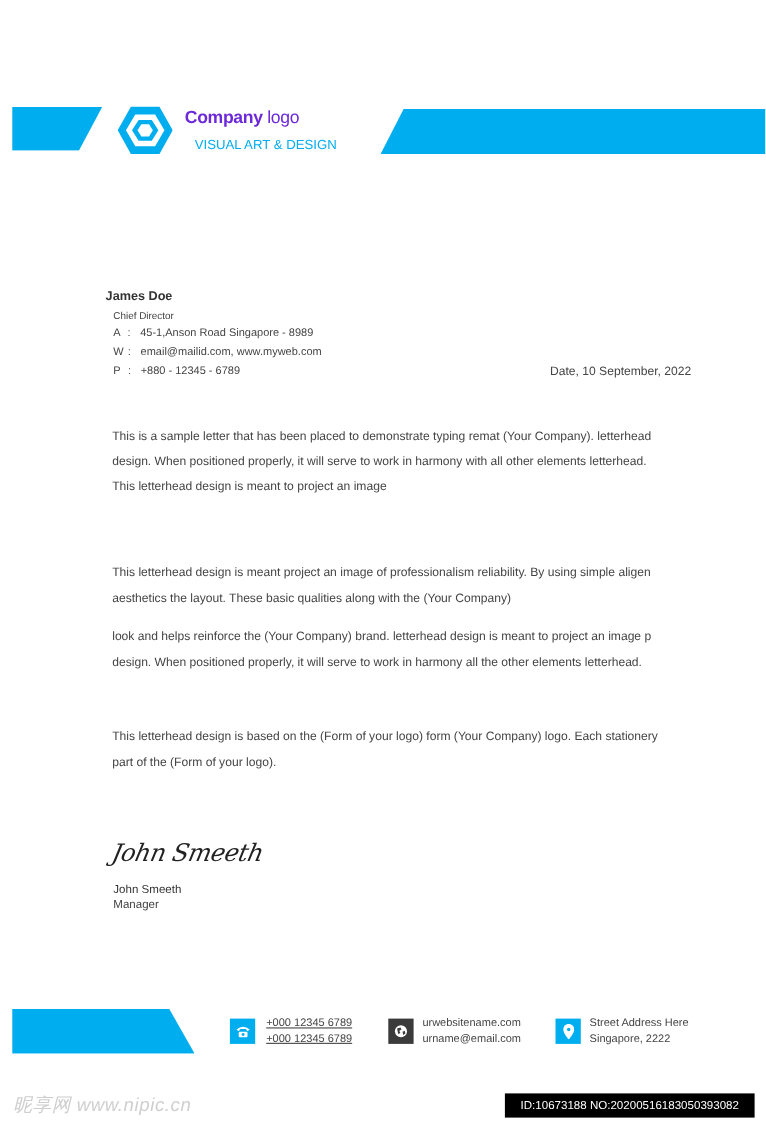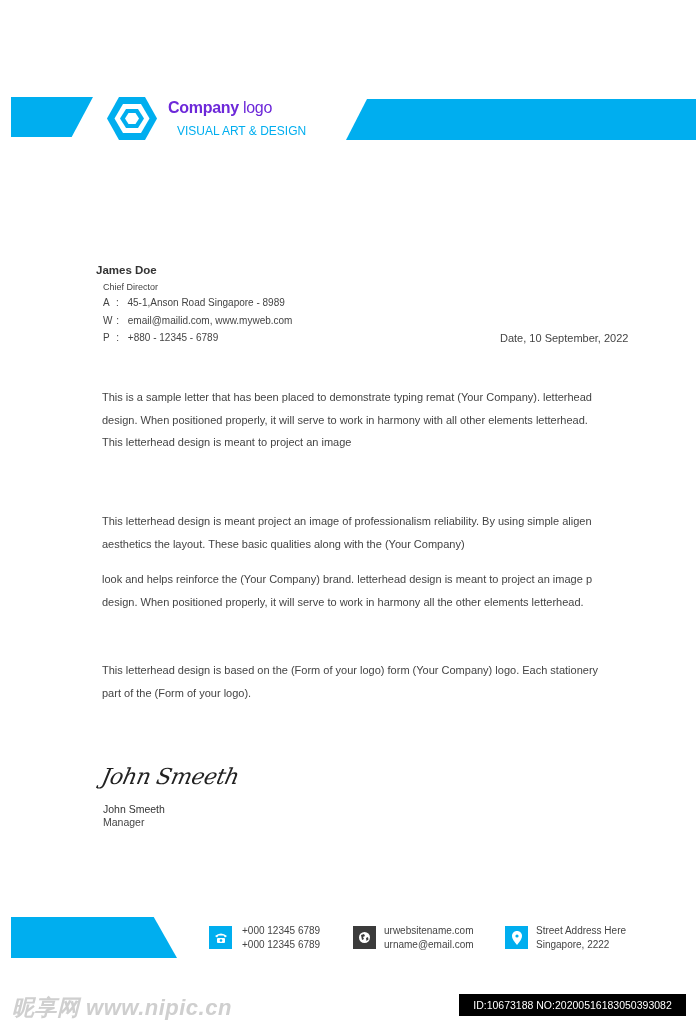--- a/index.html
+++ b/index.html
@@ -24,21 +24,21 @@
   .signature { left:102px; top:764px; font-family:"DejaVu Serif", serif; font-style:italic;
                font-size:22px; color:#222; transform:skewX(-12deg); white-space:nowrap; letter-spacing:-0.5px; }
   .sig-name { left:103px; top:803px; font-size:10.5px; color:#333; }
   .sig-role { left:103px; top:816px; font-size:10.5px; color:#444; }
   .foot-band { left:11px; top:917px; width:166px; height:41px; background:#00aeef;
                clip-path:polygon(0 0, 86% 0, 100% 100%, 0 100%); }
   .fi { width:23px; height:23px; display:flex; align-items:center; justify-content:center; }
   .fi.blue { background:#00aeef; }
   .fi.dark { background:#3b3b3b; }
   .ft { font-size:10px; color:#444; line-height:13.5px; white-space:nowrap; }
-  .wm-left { left:12px; top:993px; font-size:22px; color:#cfcfcf; font-style:italic; font-weight:bold;
+  .wm-left { left:12px; top:993px; font-size:17px; color:#cfcfcf; font-style:italic; font-weight:normal;
              letter-spacing:0.5px; white-space:nowrap; }
   .wm-right { left:459px; top:994px; width:227px; height:22px; background:#000000; color:#ffffff;
               font-size:10.5px; display:flex; align-items:center; justify-content:center; white-space:nowrap; }
 </style>
 </head>
 <body>
 
 <div class="abs band-left"></div>
 <div class="abs band-right"></div>
 
@@ -99,21 +99,21 @@
 
 <div class="abs foot-band"></div>
 
 <div class="abs fi blue" style="left:209px; top:926px;">
   <svg width="14" height="12" viewBox="0 0 14 12">
     <path d="M1 4 Q7 -1 13 4 L11 5.5 L9.5 3.5 L4.5 3.5 L3 5.5 Z" fill="#fff"></path>
     <rect x="3" y="6" width="8" height="5" rx="1" fill="#fff"></rect>
     <circle cx="7" cy="8.5" r="1.3" fill="#00aeef"></circle>
   </svg>
 </div>
-<div class="abs ft" style="left:242px; top:924px;">
+<div class="abs ft" style="left:242px; top:924px;text-decoration:underline;">
   <div>+000 12345 6789</div>
   <div>+000 12345 6789</div>
 </div>
 
 <div class="abs fi dark" style="left:353px; top:926px;">
   <svg width="13" height="13" viewBox="0 0 13 13">
     <circle cx="6.5" cy="6.5" r="5.5" fill="#fff"></circle>
     <path d="M3 4 L6 3 L7 5 L5 6 L6 8 L4 9 Z M8 7 L10 6 L10.5 8.5 L8.5 10 Z" fill="#3b3b3b"></path>
   </svg>
 </div>

